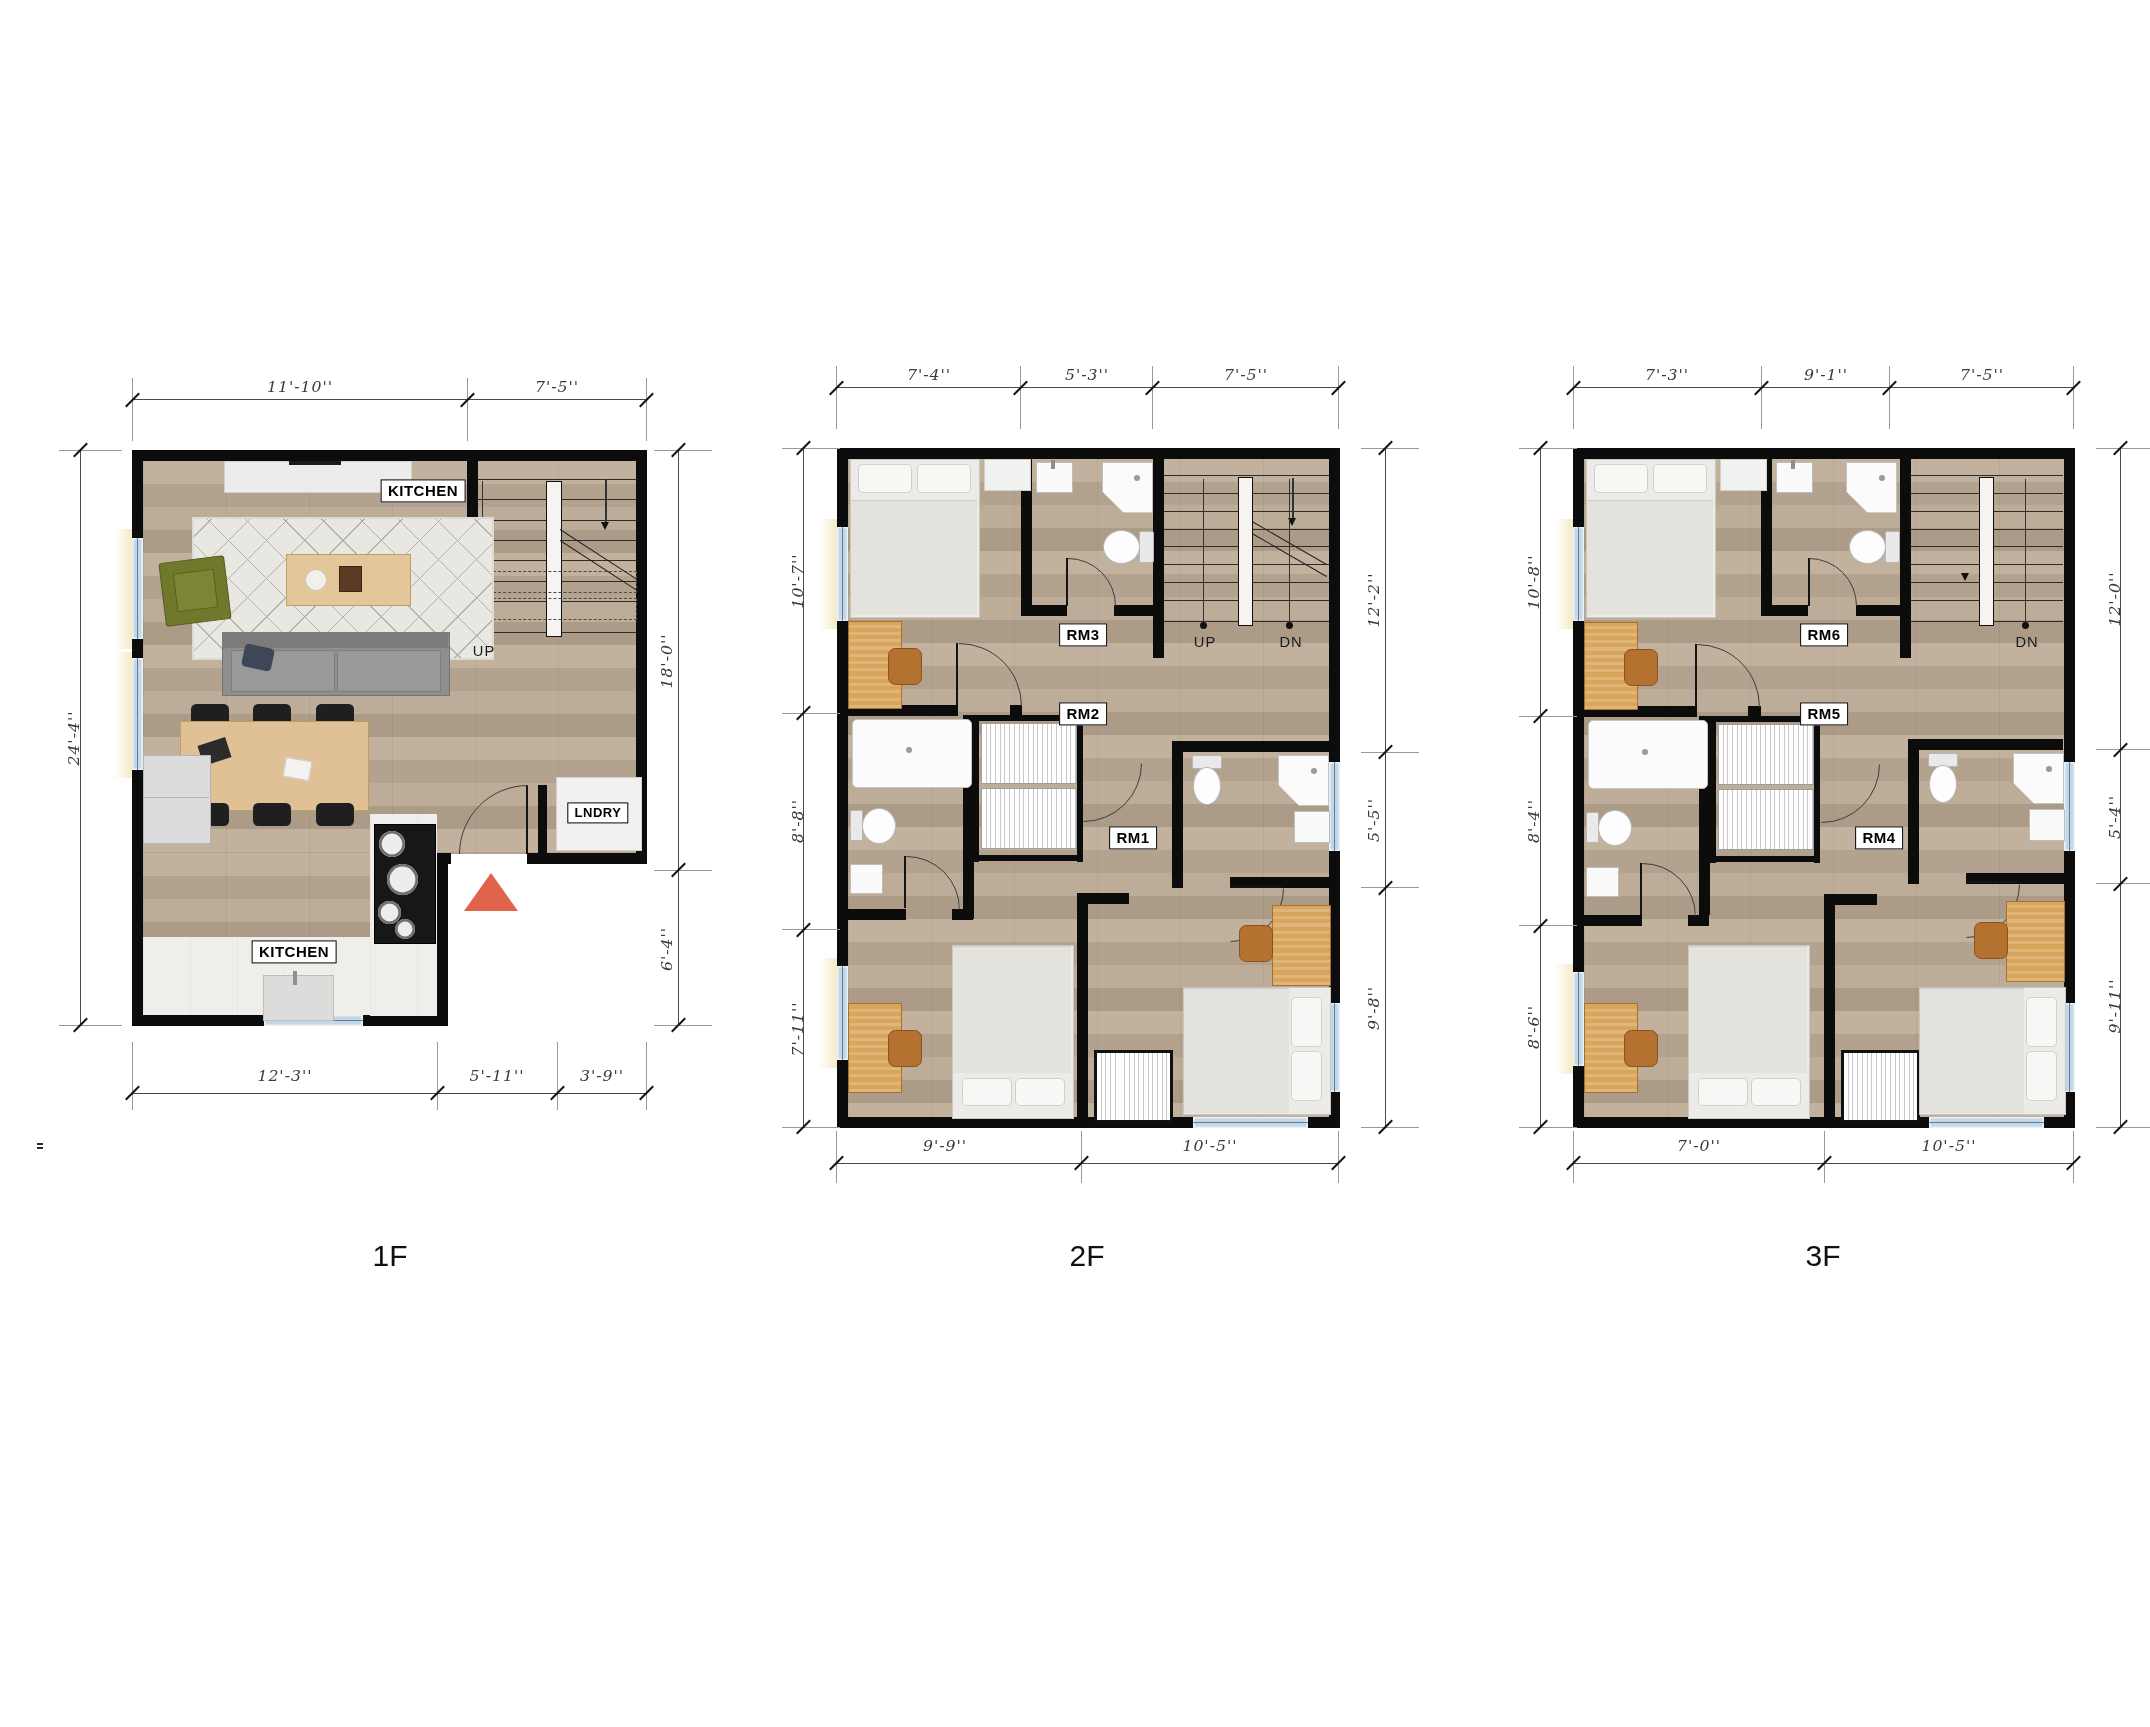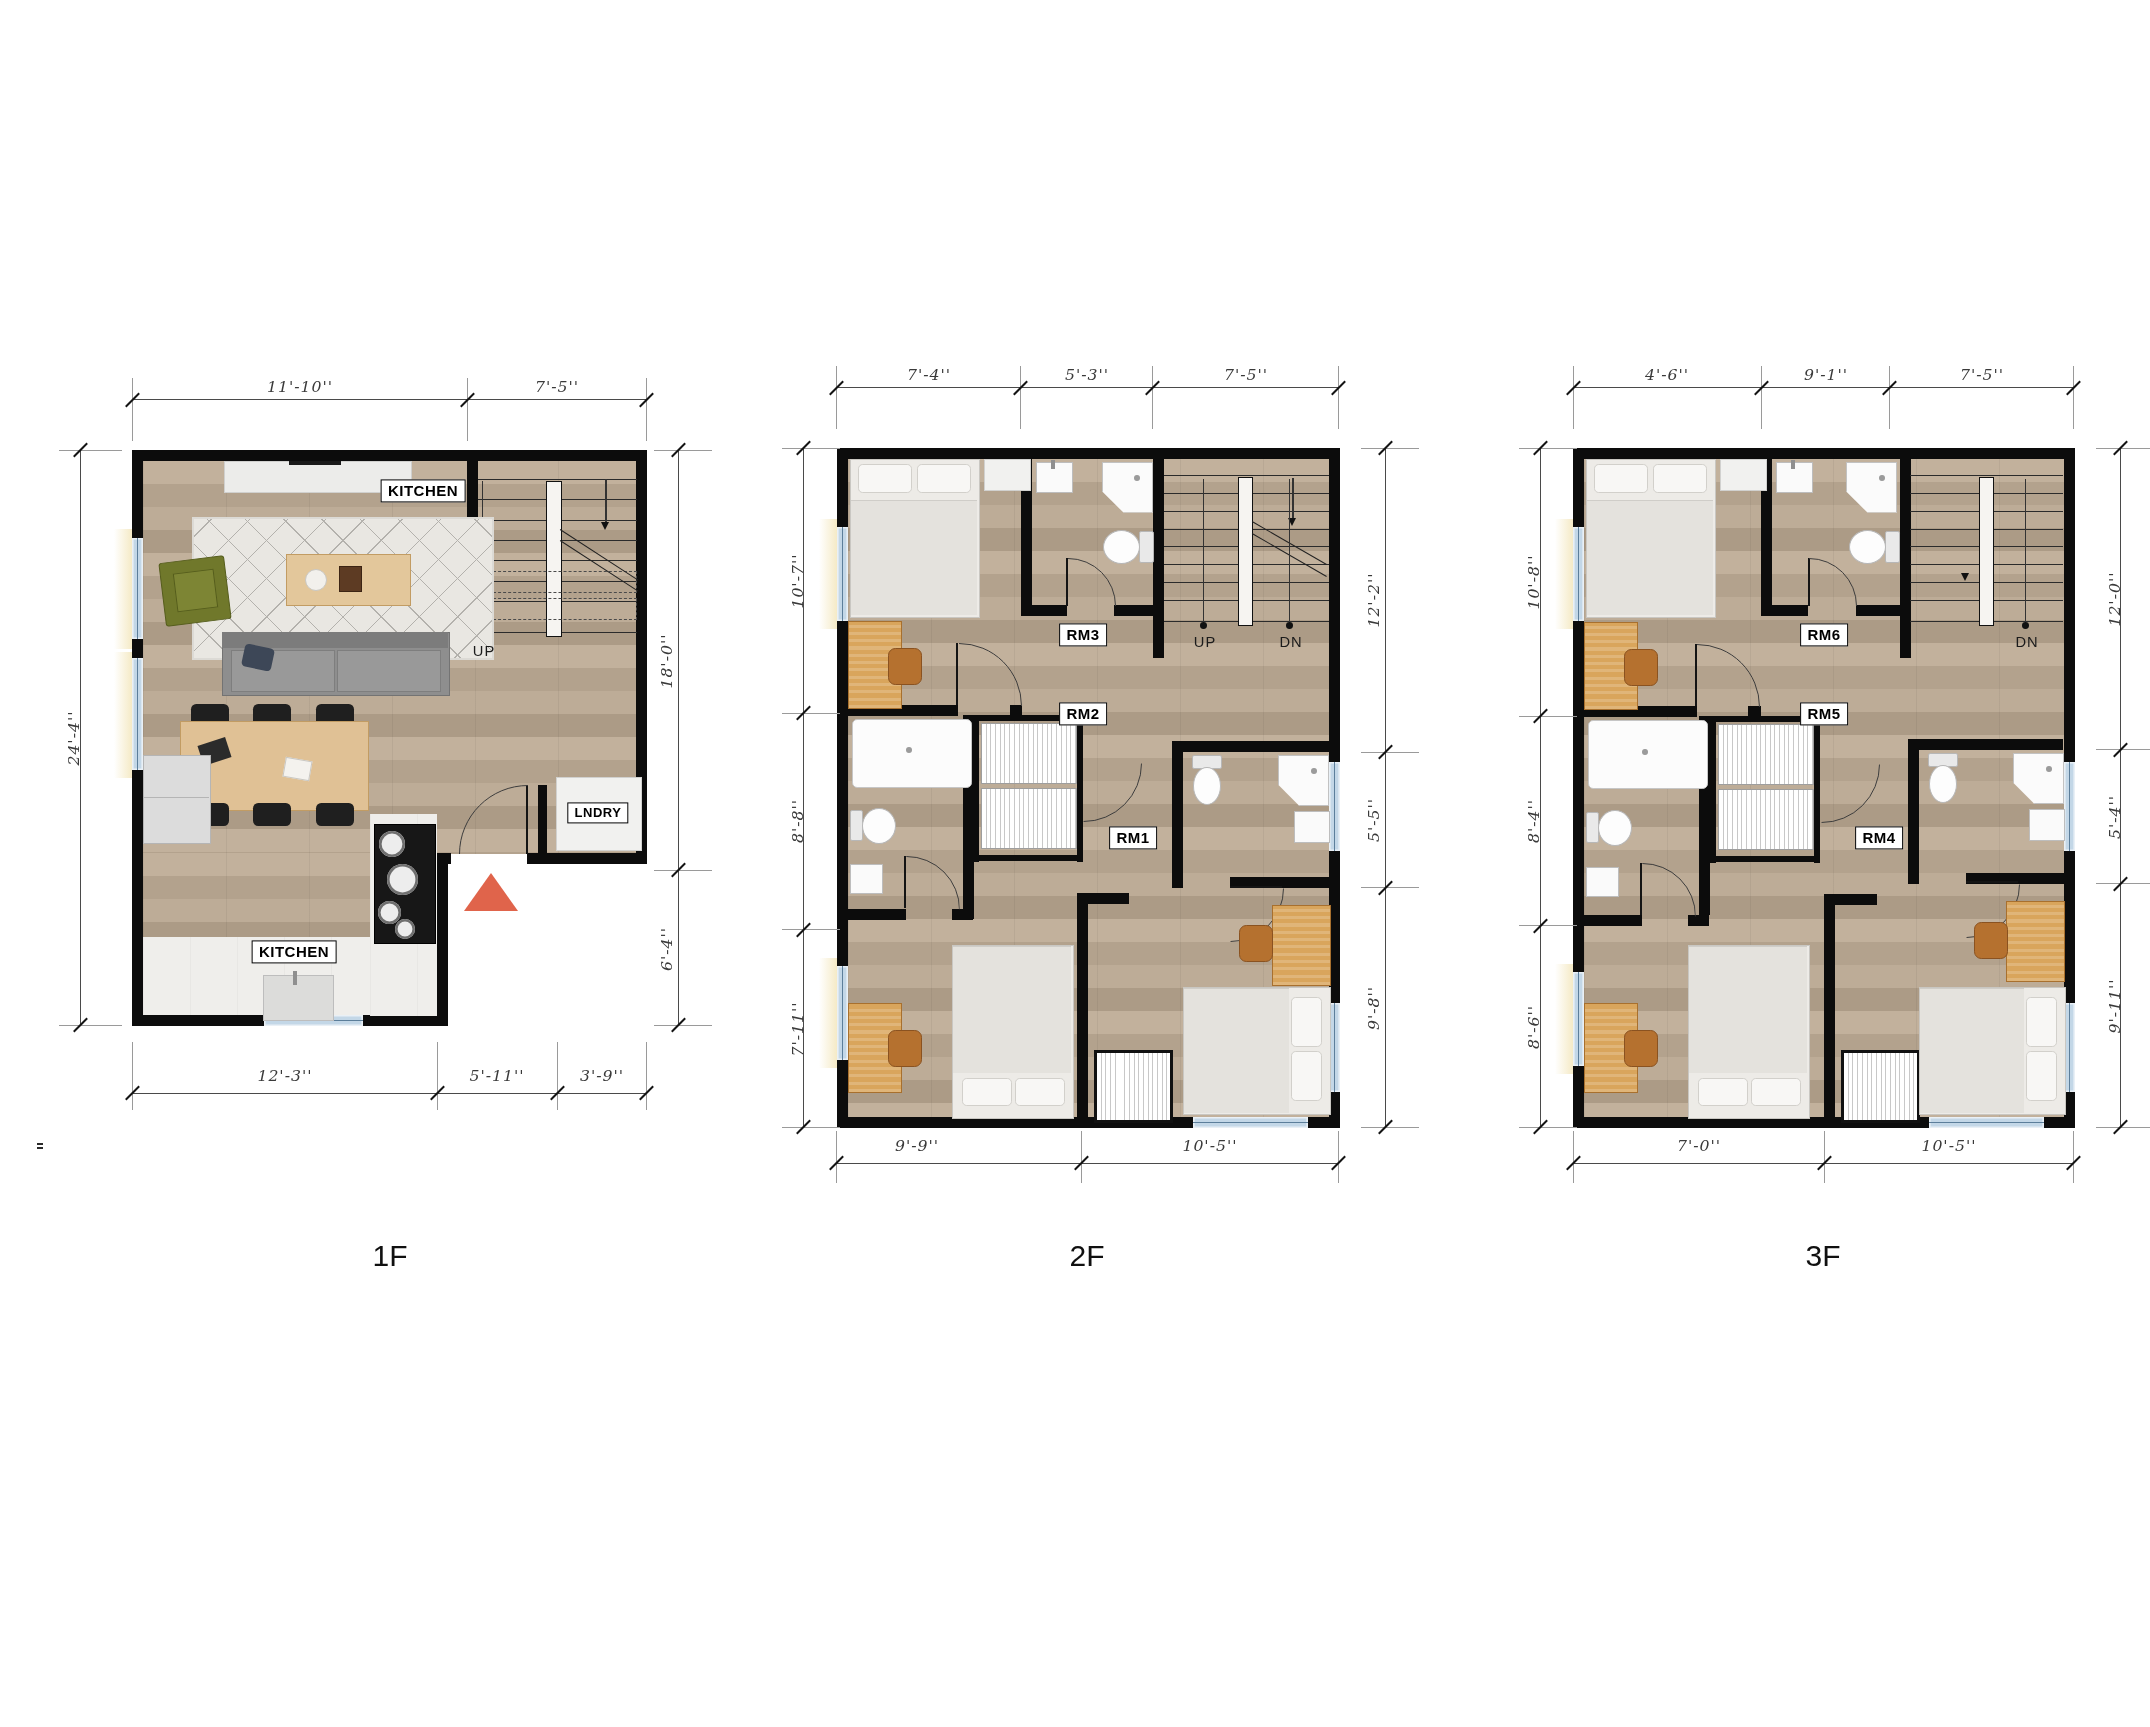--- a/index.html
+++ b/index.html
@@ -366,21 +366,21 @@
     <div class="dimtext v" style="left:1373px;top:820px;">5'-5''</div>
     <div class="dimtext v" style="left:1373px;top:1008px;">9'-8''</div>
 
     <div class="dimline" style="left:837px;top:1163px;width:502px;height:1px;"></div>
     <div class="ext" style="left:836px;top:1131px;width:1px;height:52px;"></div>
     <div class="ext" style="left:1081px;top:1131px;width:1px;height:52px;"></div>
     <div class="ext" style="left:1338px;top:1131px;width:1px;height:52px;"></div>
     <div class="tick" style="left:827px;top:1162px;transform:rotate(-45deg);"></div>
     <div class="tick" style="left:1072px;top:1162px;transform:rotate(-45deg);"></div>
     <div class="tick" style="left:1329px;top:1162px;transform:rotate(-45deg);"></div>
-    <div class="dimtext" style="left:917px;top:1145px;text-align:center;">9'-9''</div>
+    <div class="dimtext" style="left:945px;top:1145px;text-align:center;">9'-9''</div>
     <div class="dimtext" style="left:1210px;top:1145px;">10'-5''</div>
   </div>
 
   <div class="plan" style="left:1573px;top:448px;width:501px;height:680px;">
     <div class="wood" style="left:10.5px;top:10.5px;width:480px;height:659px;"></div>
 
     <div class="wall" style="left:0;top:0;width:501px;height:10.5px;"></div>
     <div class="wall" style="left:0;top:0;width:10.5px;height:680px;"></div>
     <div class="wall" style="left:491px;top:0;width:10.5px;height:680px;"></div>
     <div class="wall" style="left:0;top:669px;width:501px;height:10.5px;"></div>
@@ -502,21 +502,21 @@
   <div>
     <div class="dimline" style="left:1573px;top:387px;width:501px;height:1px;"></div>
     <div class="ext" style="left:1573px;top:366px;width:1px;height:63px;"></div>
     <div class="ext" style="left:1761px;top:366px;width:1px;height:63px;"></div>
     <div class="ext" style="left:1889px;top:366px;width:1px;height:63px;"></div>
     <div class="ext" style="left:2073px;top:366px;width:1px;height:63px;"></div>
     <div class="tick" style="left:1564px;top:387px;transform:rotate(-45deg);"></div>
     <div class="tick" style="left:1752px;top:387px;transform:rotate(-45deg);"></div>
     <div class="tick" style="left:1880px;top:387px;transform:rotate(-45deg);"></div>
     <div class="tick" style="left:2064px;top:387px;transform:rotate(-45deg);"></div>
-    <div class="dimtext" style="left:1667px;top:374px;">4'-6''</div>
+    <div class="dimtext" style="left:1667px;top:374px;">7'-3''</div>
     <div class="dimtext" style="left:1826px;top:374px;">9'-1''</div>
     <div class="dimtext" style="left:1982px;top:374px;">7'-5''</div>
 
     <div class="dimline" style="left:1540px;top:448px;width:1px;height:680px;"></div>
     <div class="ext" style="left:1519px;top:448px;width:58px;height:1px;"></div>
     <div class="ext" style="left:1519px;top:716px;width:58px;height:1px;"></div>
     <div class="ext" style="left:1519px;top:925px;width:58px;height:1px;"></div>
     <div class="ext" style="left:1519px;top:1127px;width:58px;height:1px;"></div>
     <div class="tick" style="left:1531px;top:447px;transform:rotate(-45deg);"></div>
     <div class="tick" style="left:1531px;top:715px;transform:rotate(-45deg);"></div>

